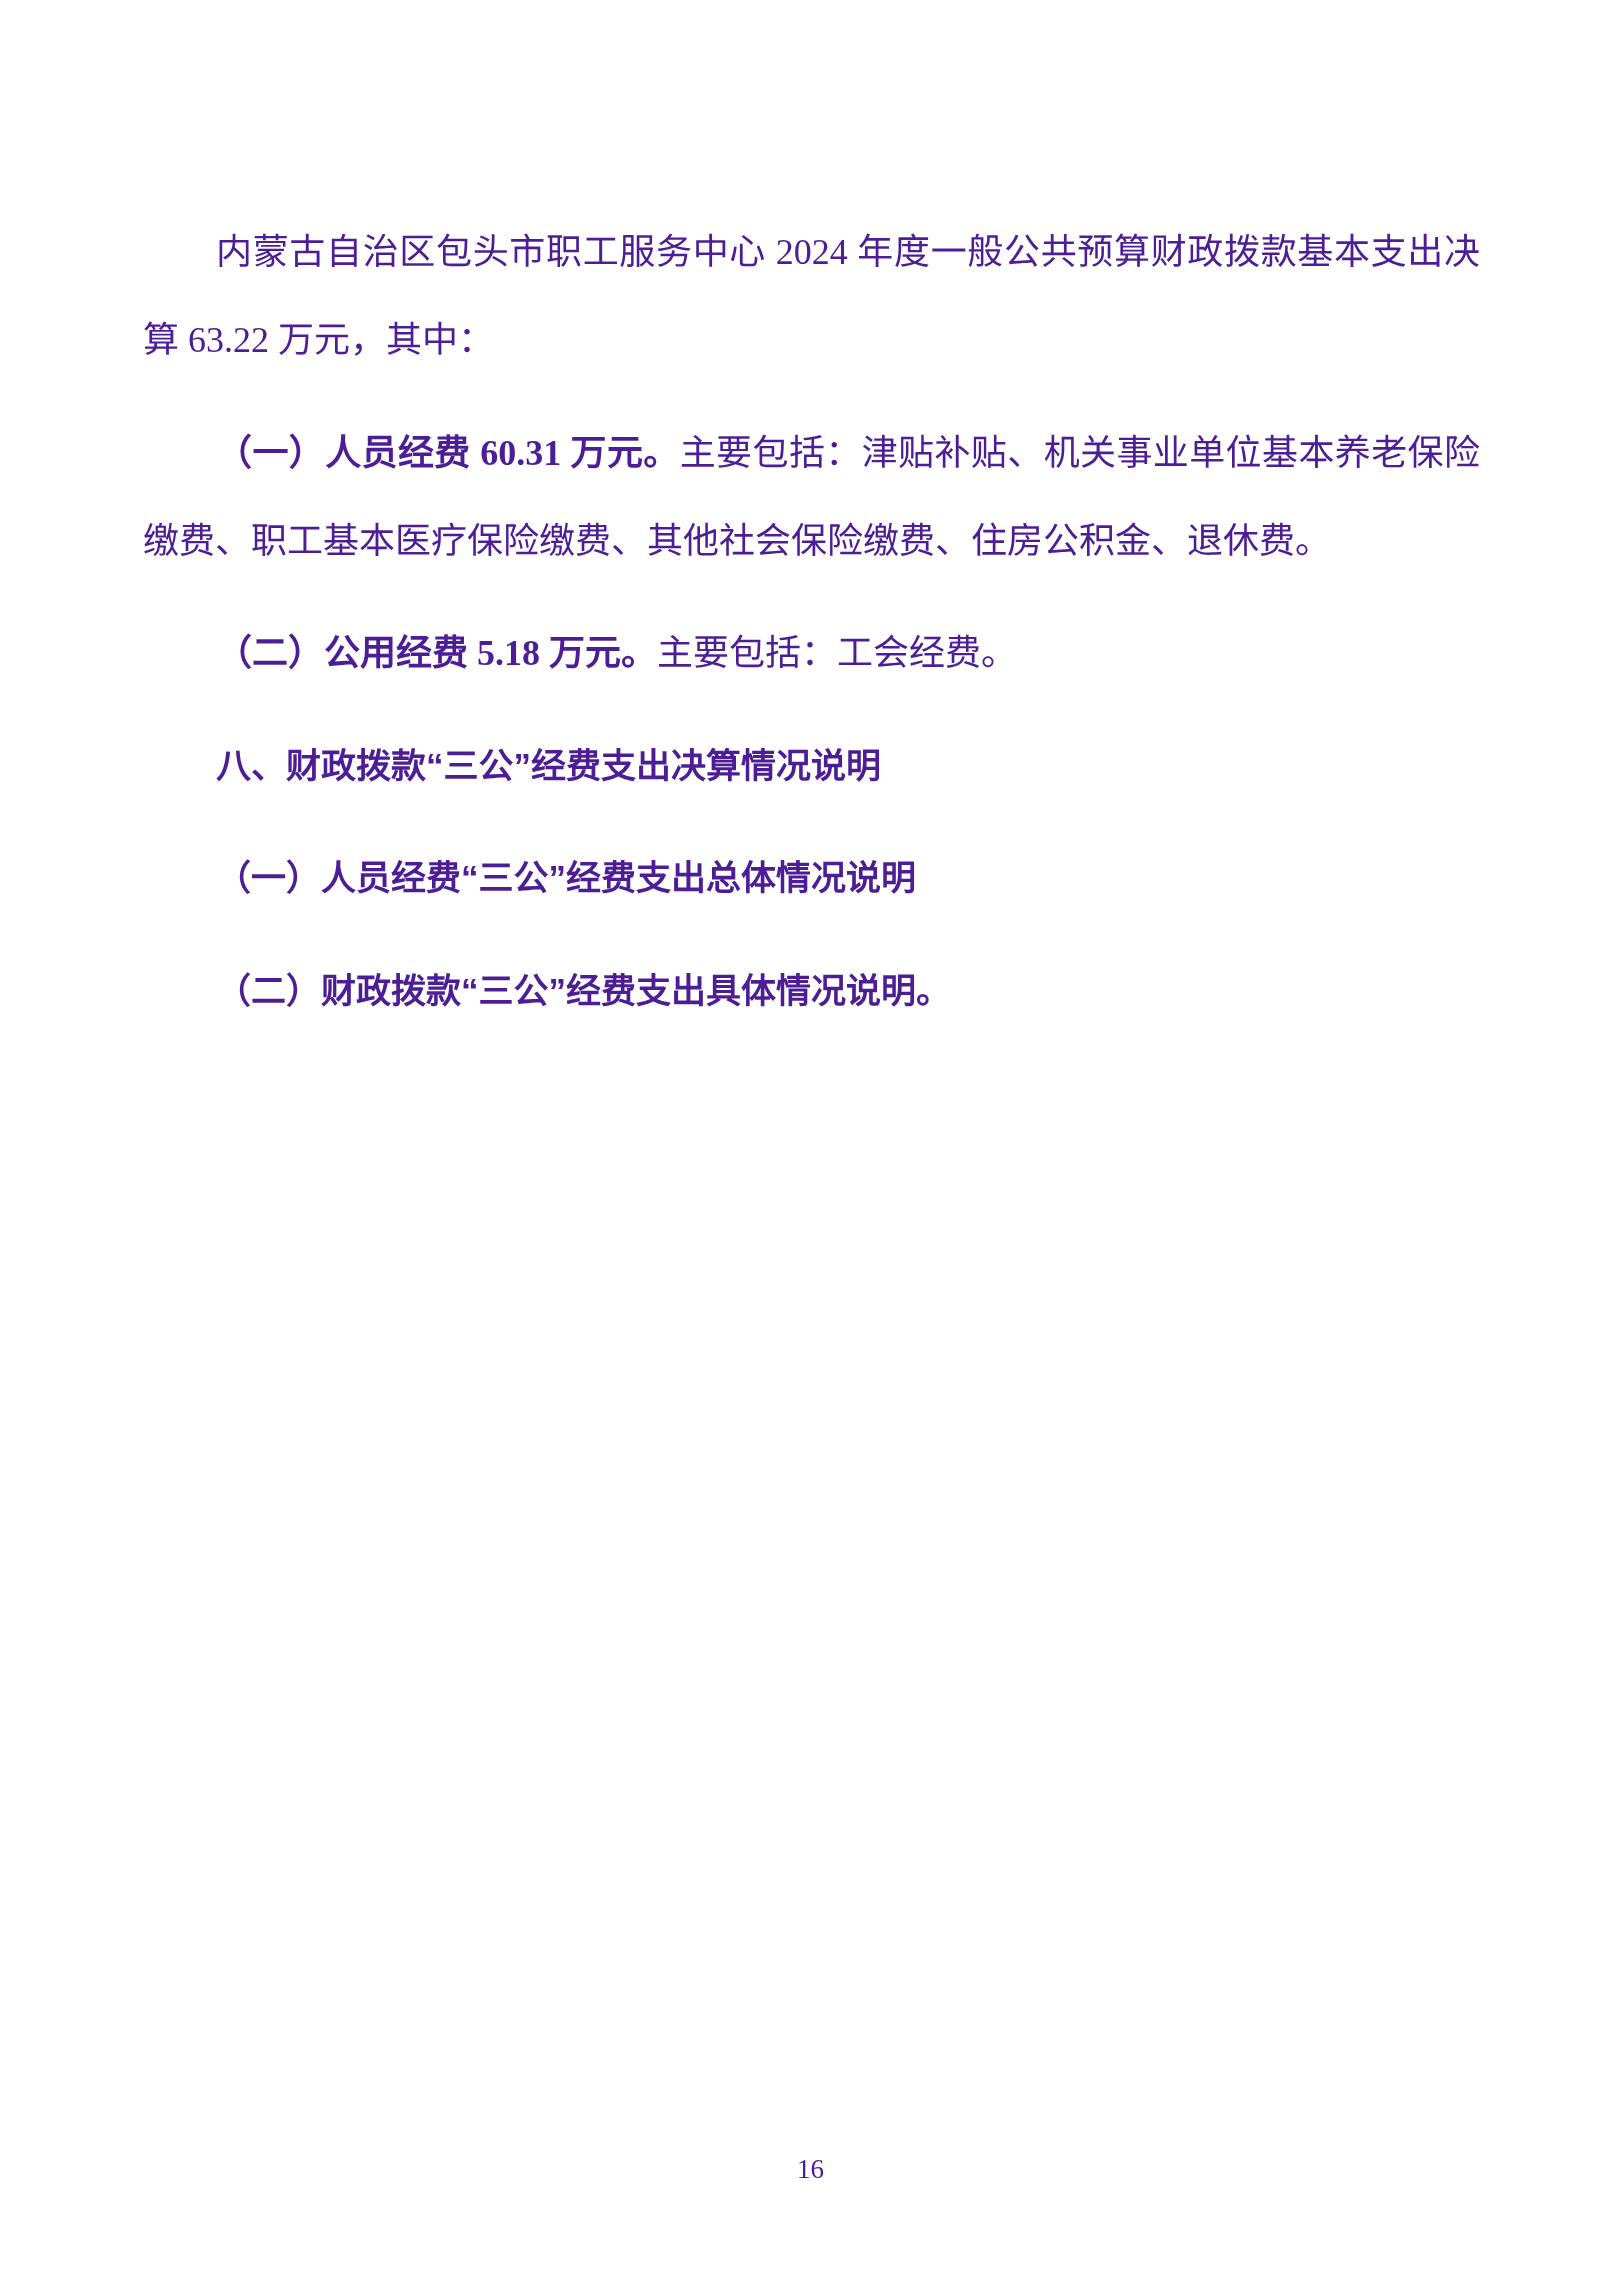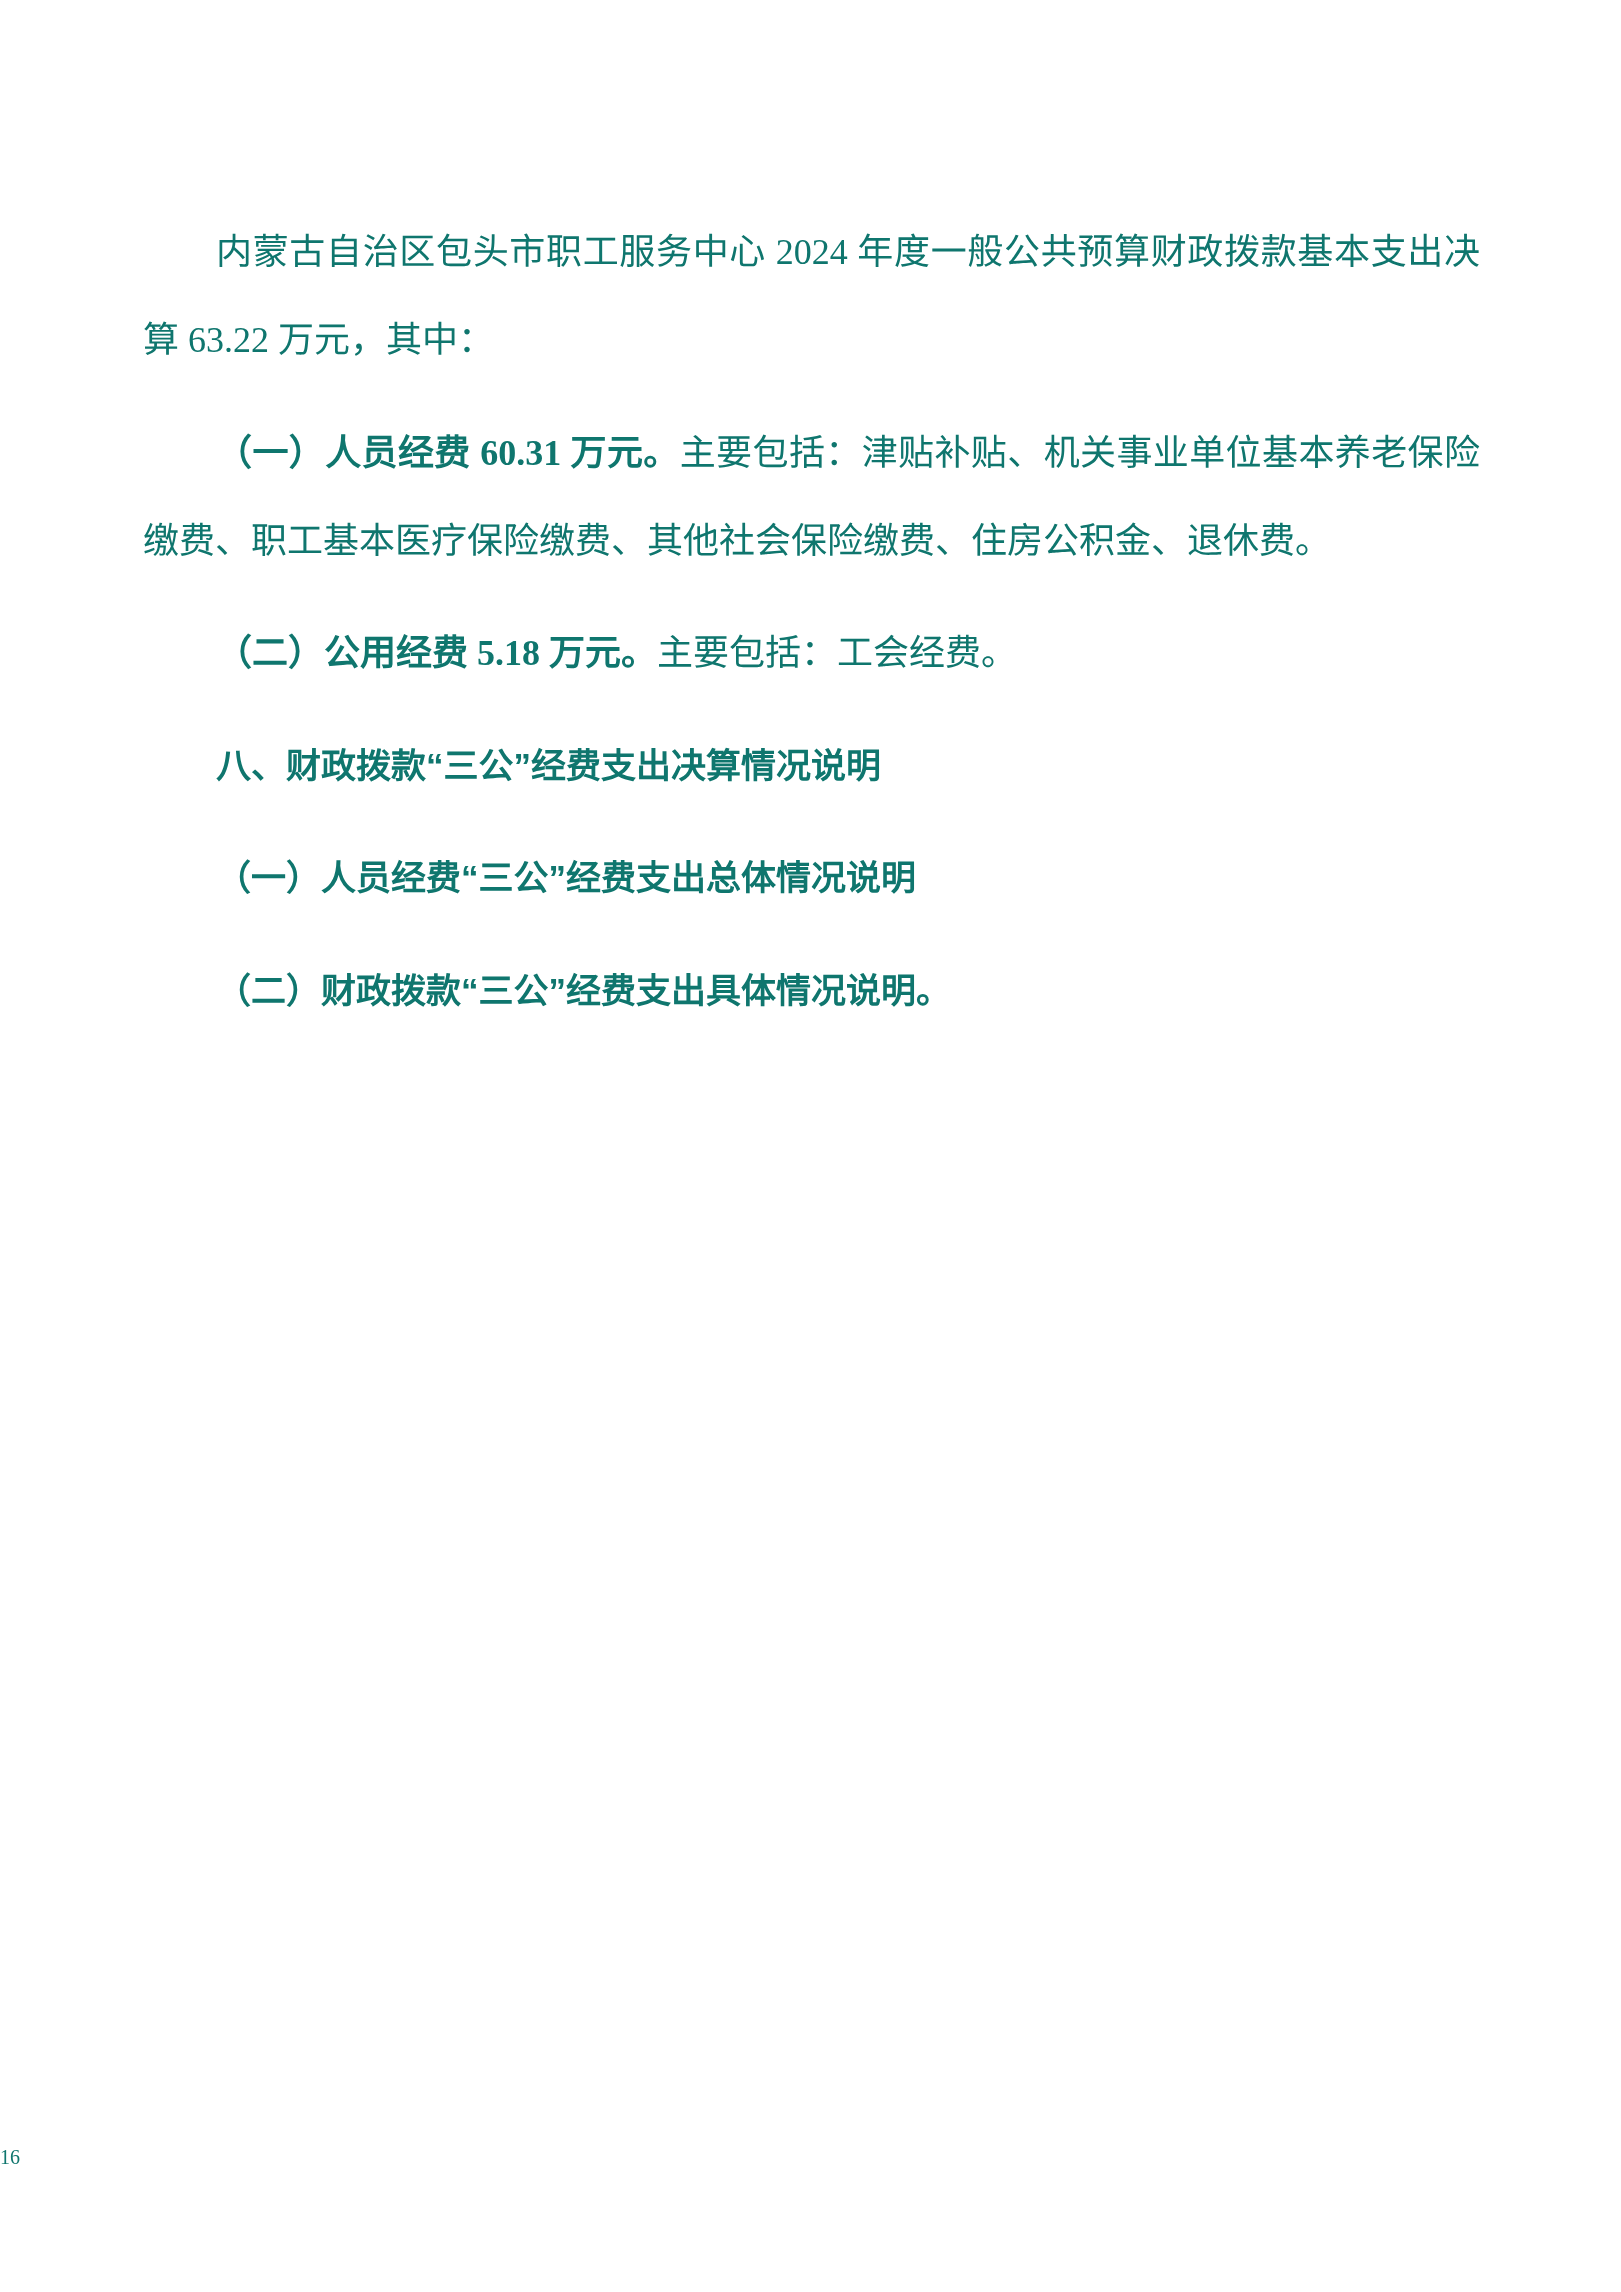--- a/index.html
+++ b/index.html
@@ -5,21 +5,21 @@
   html, body {
     margin: 0;
     padding: 0;
     background: #ffffff;
   }
   .doc-page {
     position: relative;
     width: 1621px;
     height: 2293px;
     background: #ffffff;
-    color: #0f766e;
+    color: #4c1d95;
     font-family: "Liberation Serif", "DejaVu Serif", serif;
     overflow: hidden;
   }
   .doc-content {
     position: absolute;
     top: 208px;
     left: 143px;
     width: 1337px;
   }
   .body-para {
@@ -38,25 +38,25 @@
     font-family: "Liberation Sans", "DejaVu Sans", sans-serif;
     font-weight: 700;
     font-size: 35px;
     line-height: 88px;
     text-align: justify;
     text-indent: 73px;
     word-break: break-all;
   }
   .page-number {
     position: absolute;
-    bottom: 124px;
+    bottom: 108px;
     left: 0;
     width: 100%;
-    text-align: left;
-    font-size: 20px;
+    text-align: center;
+    font-size: 27px;
     font-family: "Liberation Serif", "DejaVu Serif", serif;
   }
 </style>
 </head>
 <body>
 
 <div class="doc-page">
   <div class="doc-content">
 
     <p class="body-para">内蒙古自治区包头市职工服务中心 2024 年度一般公共预算财政拨款基本支出决算 63.22 万元，其中：</p>

